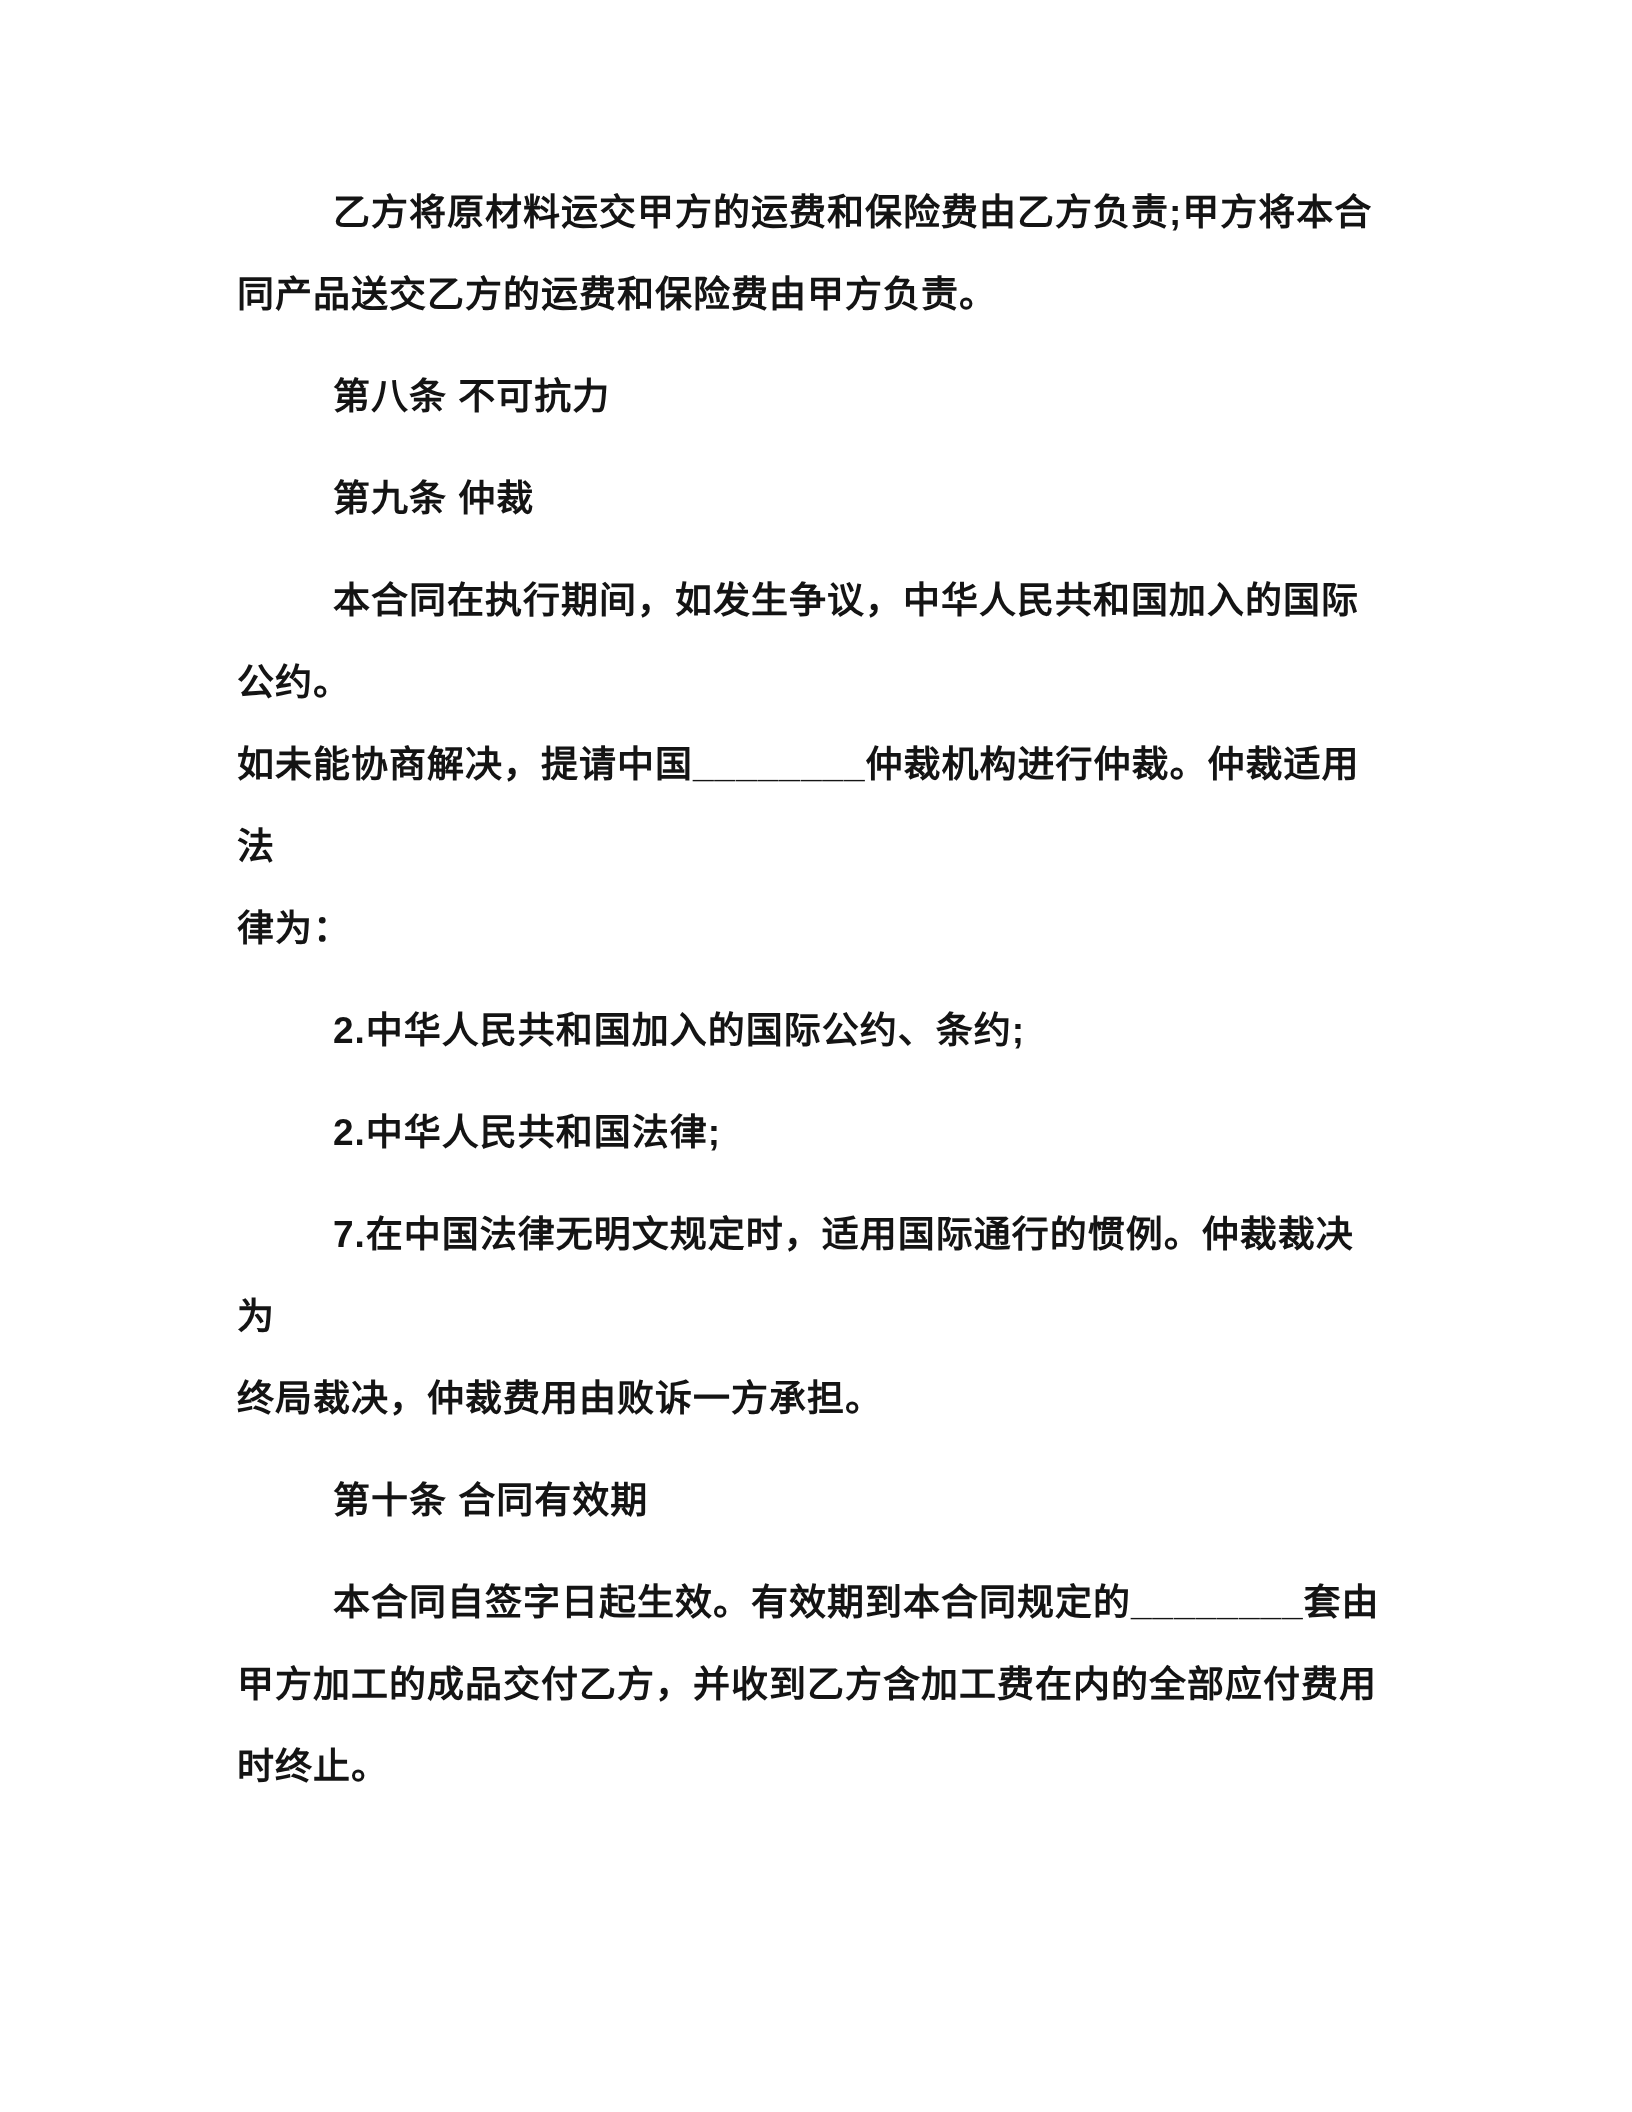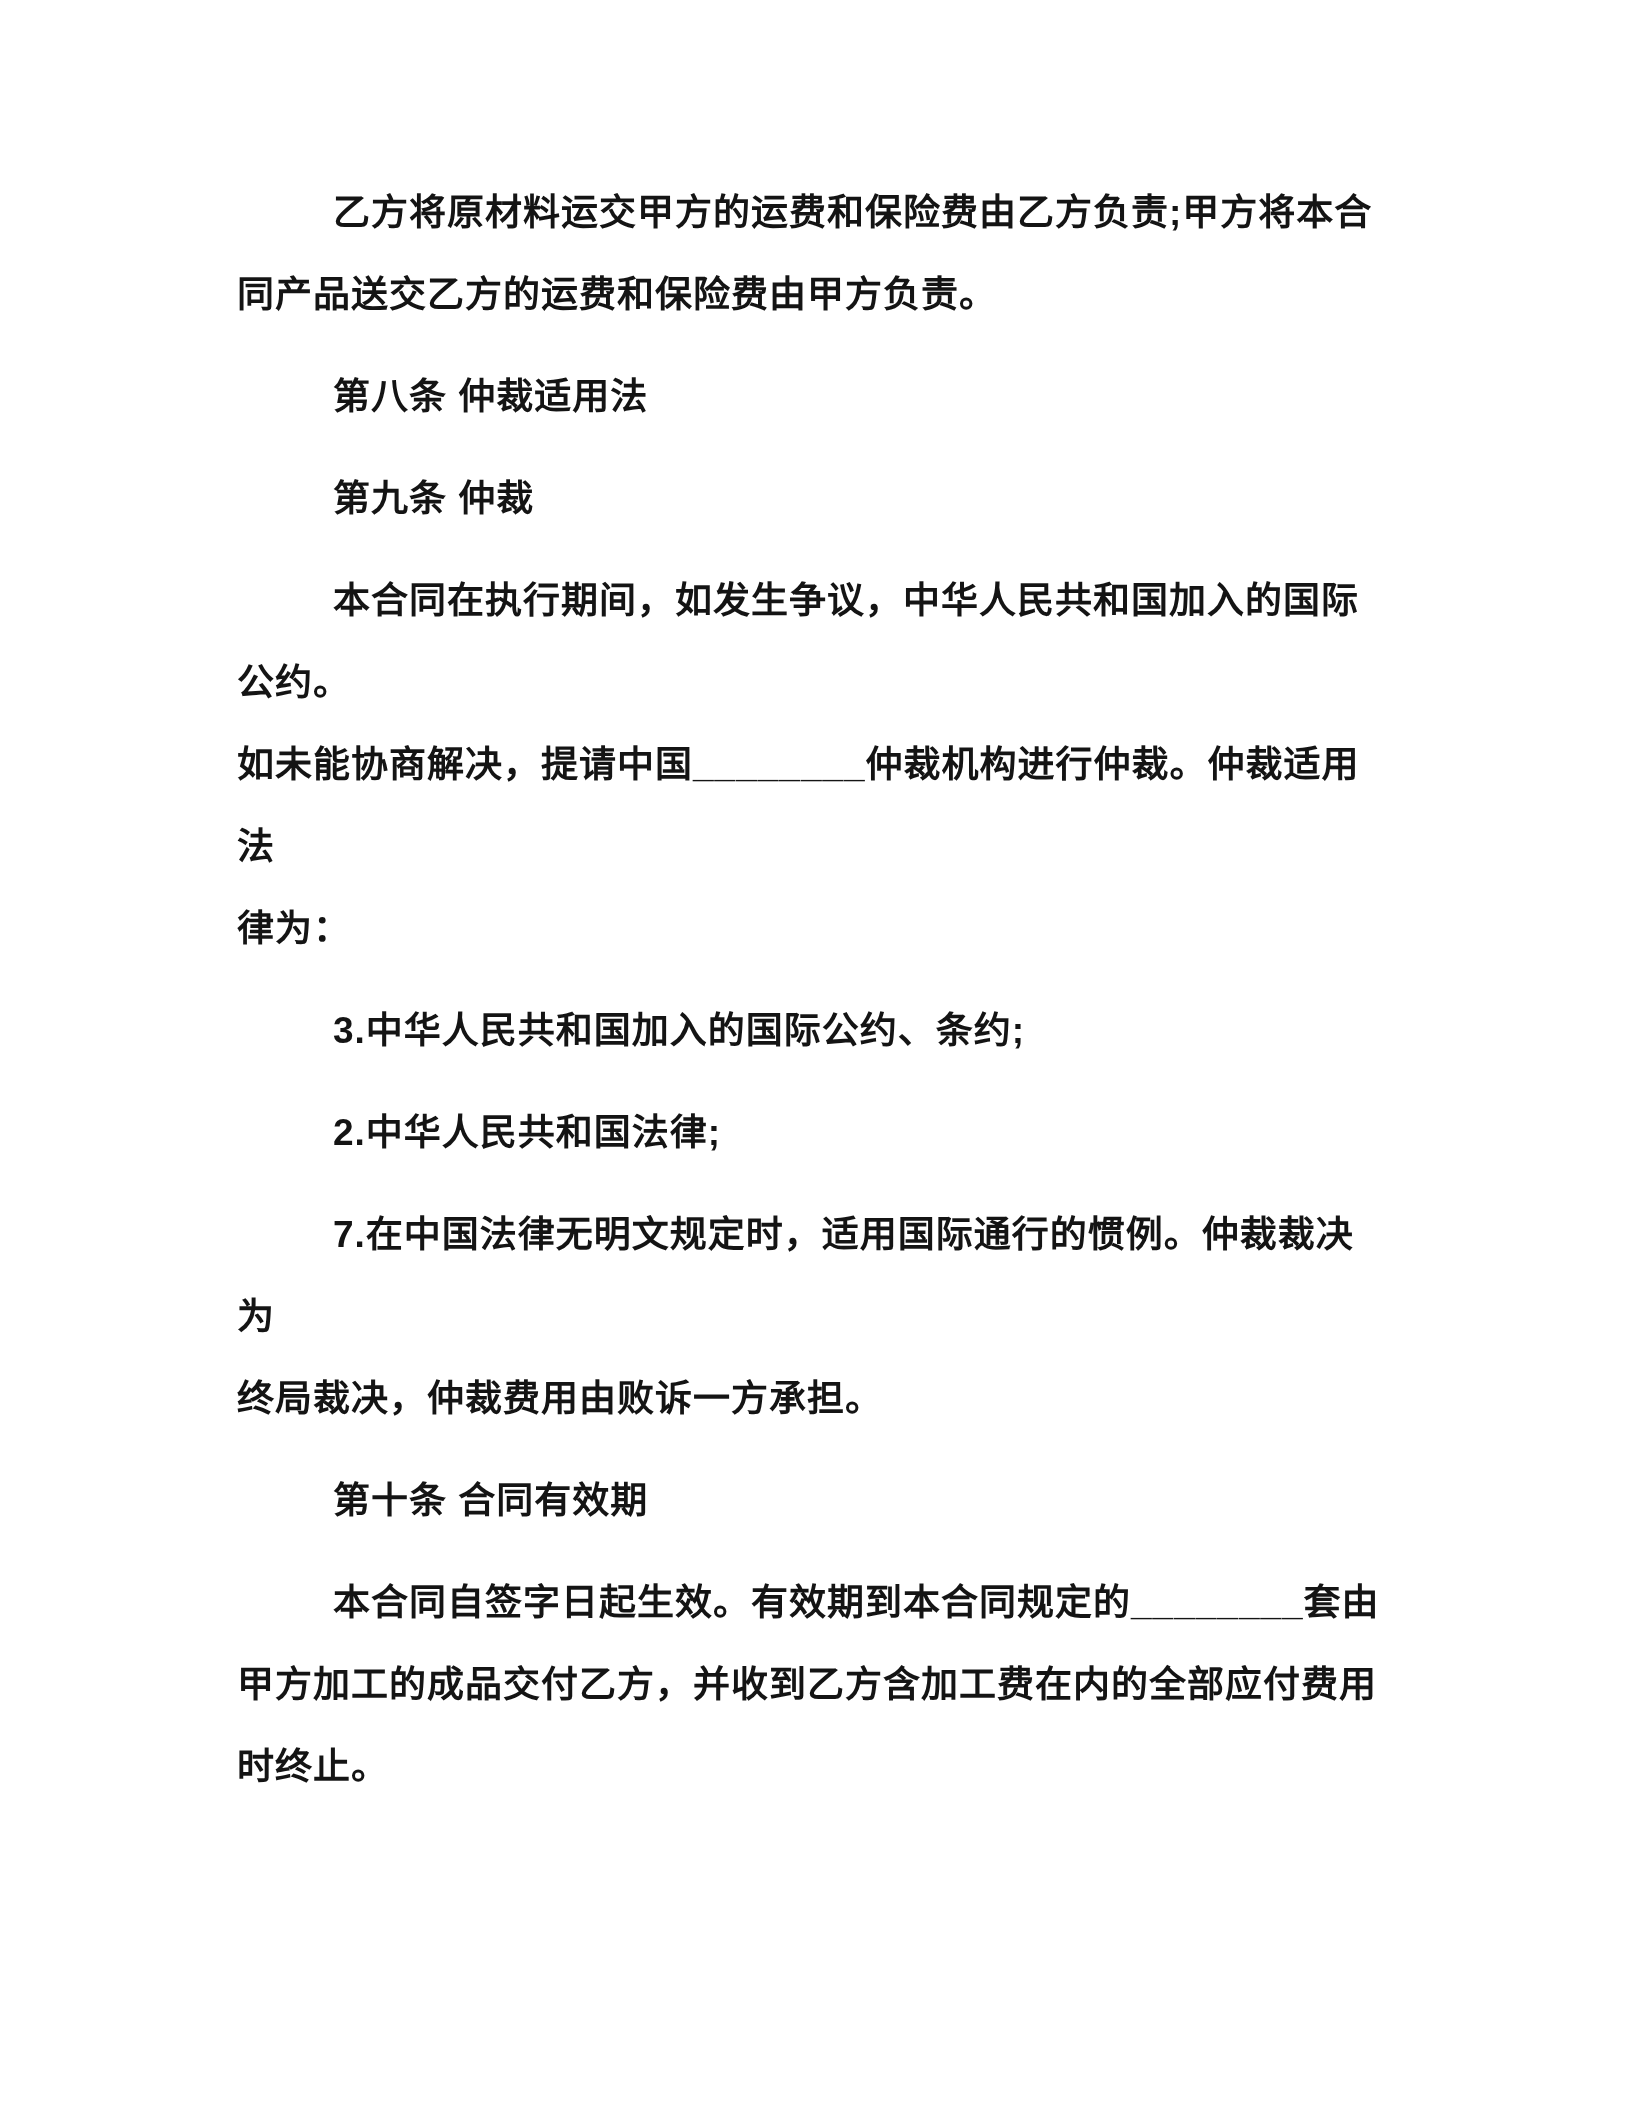--- a/index.html
+++ b/index.html
@@ -43,30 +43,30 @@
 </style>
 </head>
 <body>
 
 <div class="page">
   <div class="content">
 
     <div class="para">乙方将原材料运交甲方的运费和保险费由乙方负责;甲方将本合
 同产品送交乙方的运费和保险费由甲方负责。</div>
 
-    <div class="heading">第八条 仲裁适用法</div>
+    <div class="heading">第八条 不可抗力</div>
 
 
     <div class="heading">第九条 仲裁</div>
 
     <div class="para">本合同在执行期间，如发生争议，中华人民共和国加入的国际公约。
 如未能协商解决，提请中国________仲裁机构进行仲裁。仲裁适用法
 律为：</div>
 
-    <div class="para">3.中华人民共和国加入的国际公约、条约;</div>
+    <div class="para">2.中华人民共和国加入的国际公约、条约;</div>
 
     <div class="para">2.中华人民共和国法律;</div>
 
     <div class="para">7.在中国法律无明文规定时，适用国际通行的惯例。仲裁裁决为
 终局裁决，仲裁费用由败诉一方承担。</div>
 
     <div class="heading">第十条 合同有效期</div>
 
     <div class="para">本合同自签字日起生效。有效期到本合同规定的________套由
 甲方加工的成品交付乙方，并收到乙方含加工费在内的全部应付费用

